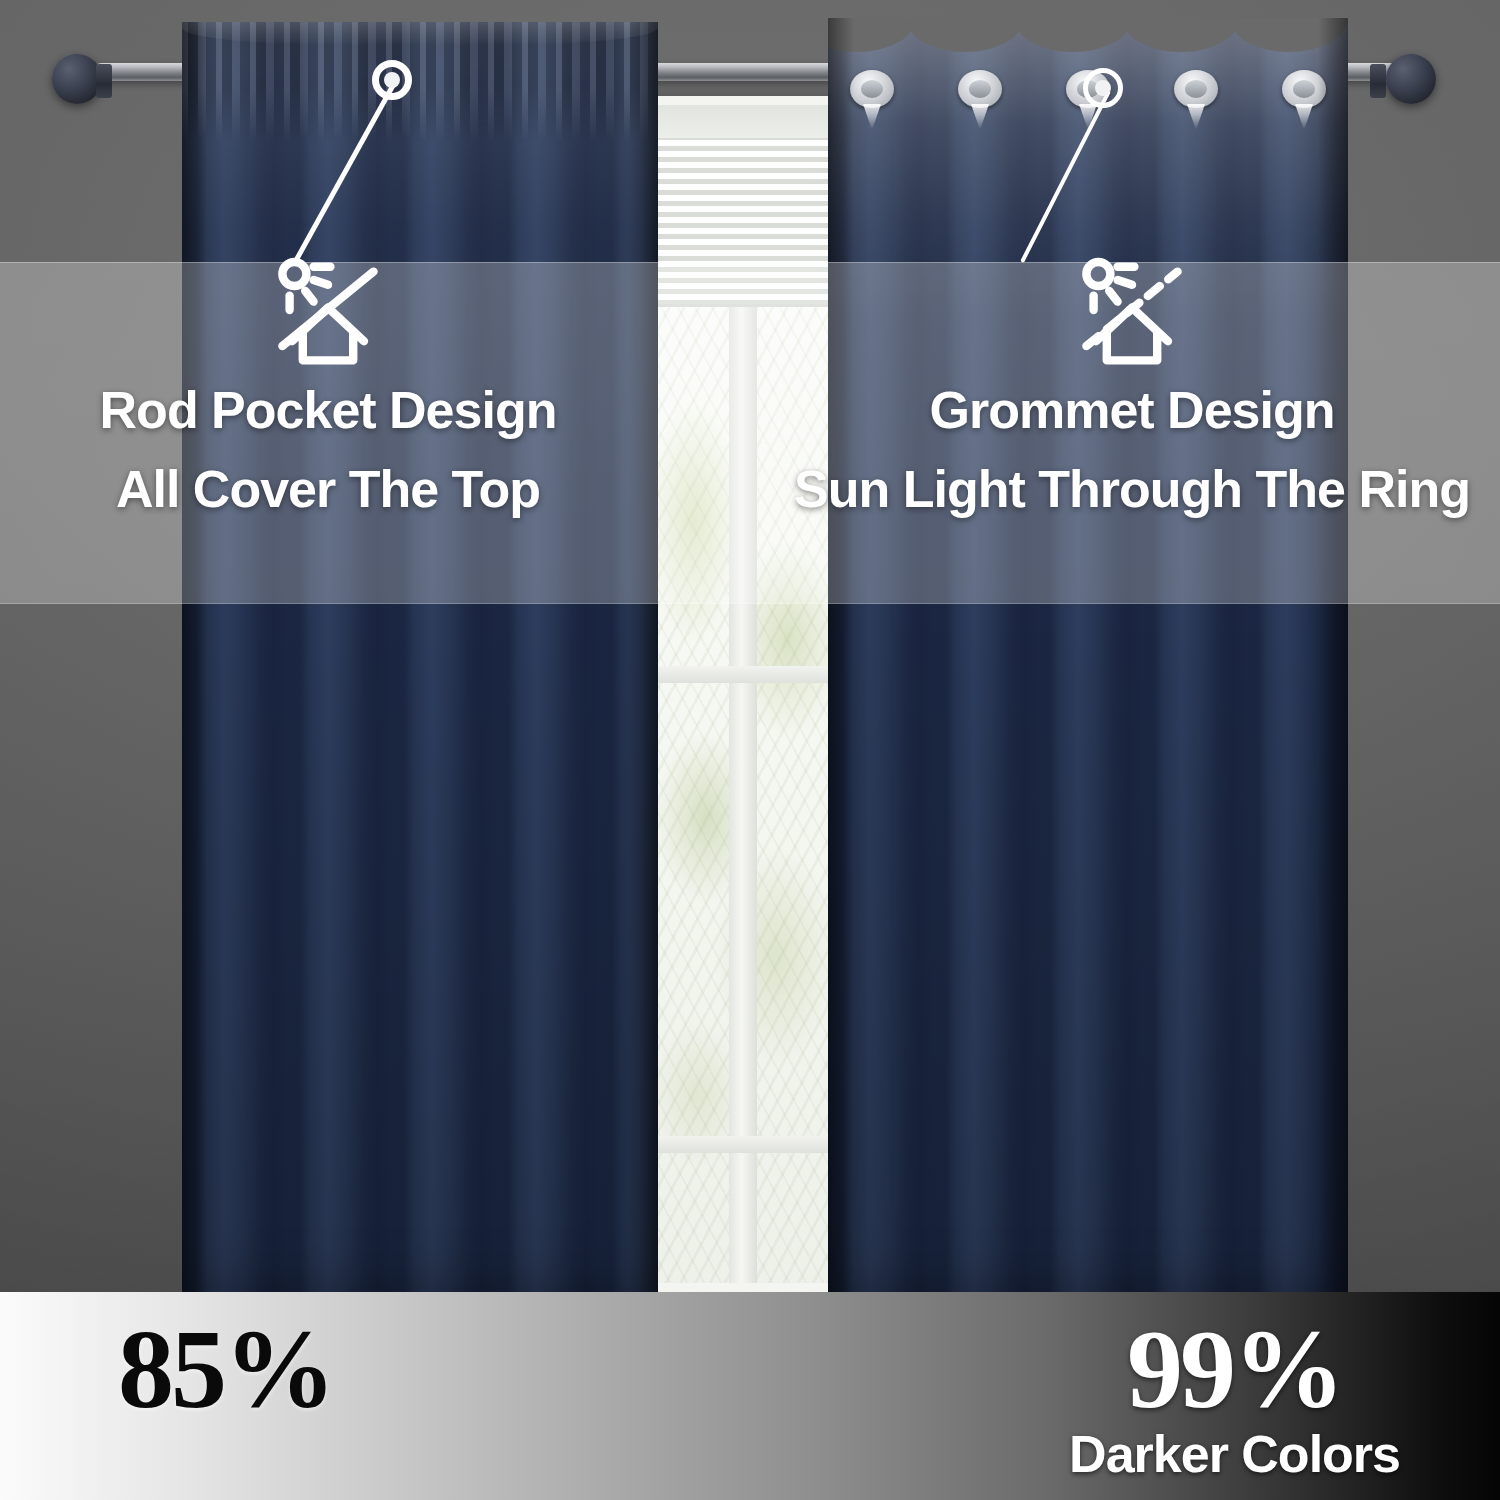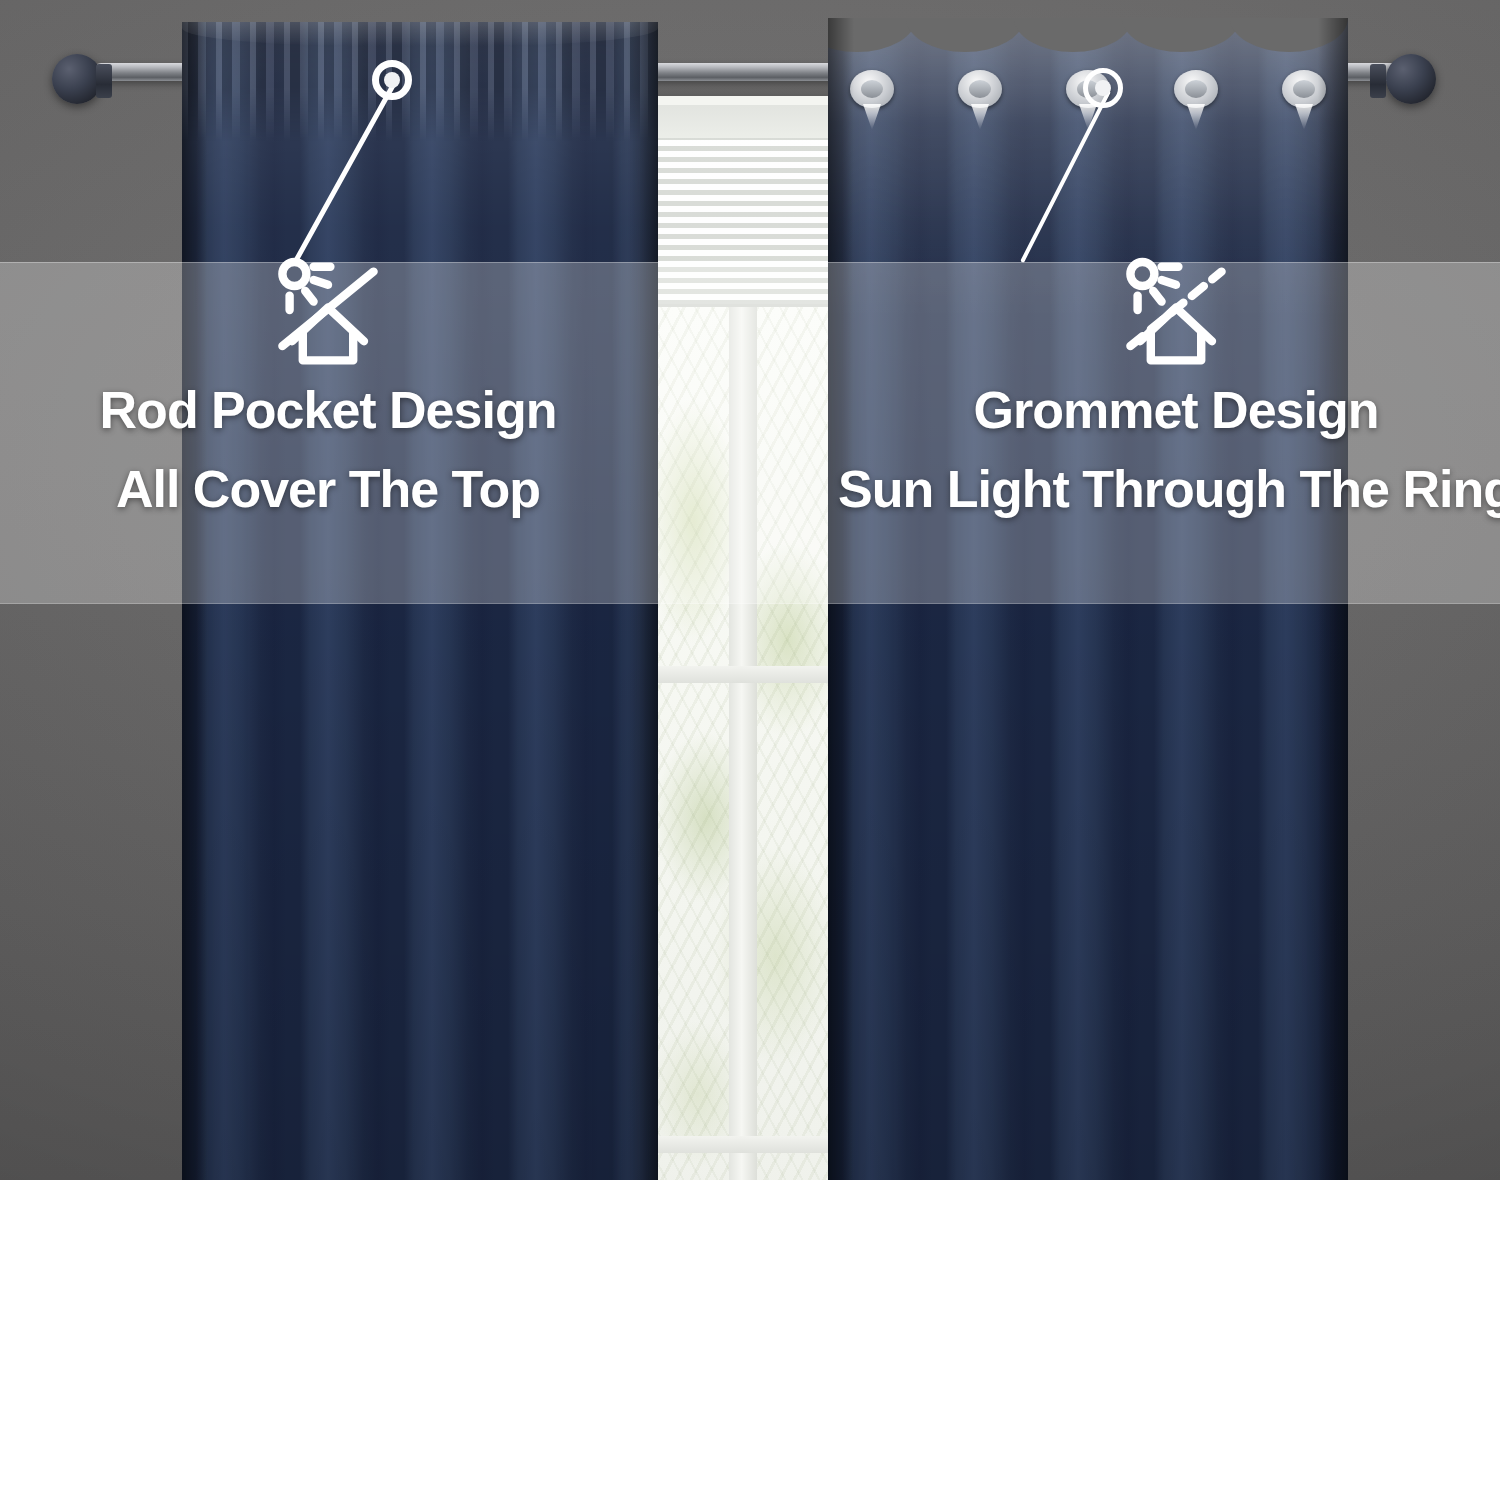--- a/index.html
+++ b/index.html
@@ -1,21 +1,21 @@
 <!DOCTYPE html>
 <html><head>
 <meta charset="utf-8">
 <title>Curtain Product Infographic</title>
 <style>
   html,body{margin:0;padding:0;background:#fff;}
   body{font-family:"Liberation Sans", sans-serif;}
 
   .stage{
     position:relative;
-    width:1500px;height:1180px;
+    width:1500px;height:1500px;
     overflow:hidden;
     background:#666565;
   }
 
   
   .photo{
     position:absolute;left:0;top:0;width:1500px;height:1292px;
     overflow:hidden;
     background:
       linear-gradient(180deg,#6f6e6e 0%,#6a6969 30%,#636262 70%,#5c5b5b 100%);
@@ -203,21 +203,21 @@
     background:rgba(255,255,255,.26);
     border-top:1px solid rgba(255,255,255,.30);
     border-bottom:1px solid rgba(255,255,255,.22);
   }
   .feature{
     position:absolute;top:250px;height:330px;
     display:flex;flex-direction:column;align-items:center;
     pointer-events:auto;
   }
   .feature-left{left:58px;width:540px;}
-  .feature-right{left:852px;width:648px;}
+  .feature-right{left:808px;width:648px;}
 
   .feat-icon{width:120px;height:120px;margin-bottom:14px;}
   .feat-line{
     color:#fff;font-weight:bold;
     font-family:"Liberation Sans", sans-serif;
     letter-spacing:-1px;
     text-shadow:0 2px 6px rgba(0,0,0,.45);
     white-space:nowrap;line-height:1.02;
   }
   .feature-left  .feat-line{font-size:52px;}
@@ -375,15 +375,21 @@
       <div class="feat-line l2">Sun Light Through The Ring</div>
     </div>
   </div>
 
   <div class="banner">
     <div class="banner-half banner-left">
       <div class="banner-inner">
         <div class="big-pct">85%</div>
       </div>
     </div>
+    <div class="banner-half banner-right">
+      <div class="banner-inner">
+        <div class="big-pct">99%</div>
+        <div class="sub-label">Darker Colors</div>
+      </div>
+    </div>
   </div>
 
 </div>
 
 </body></html>

